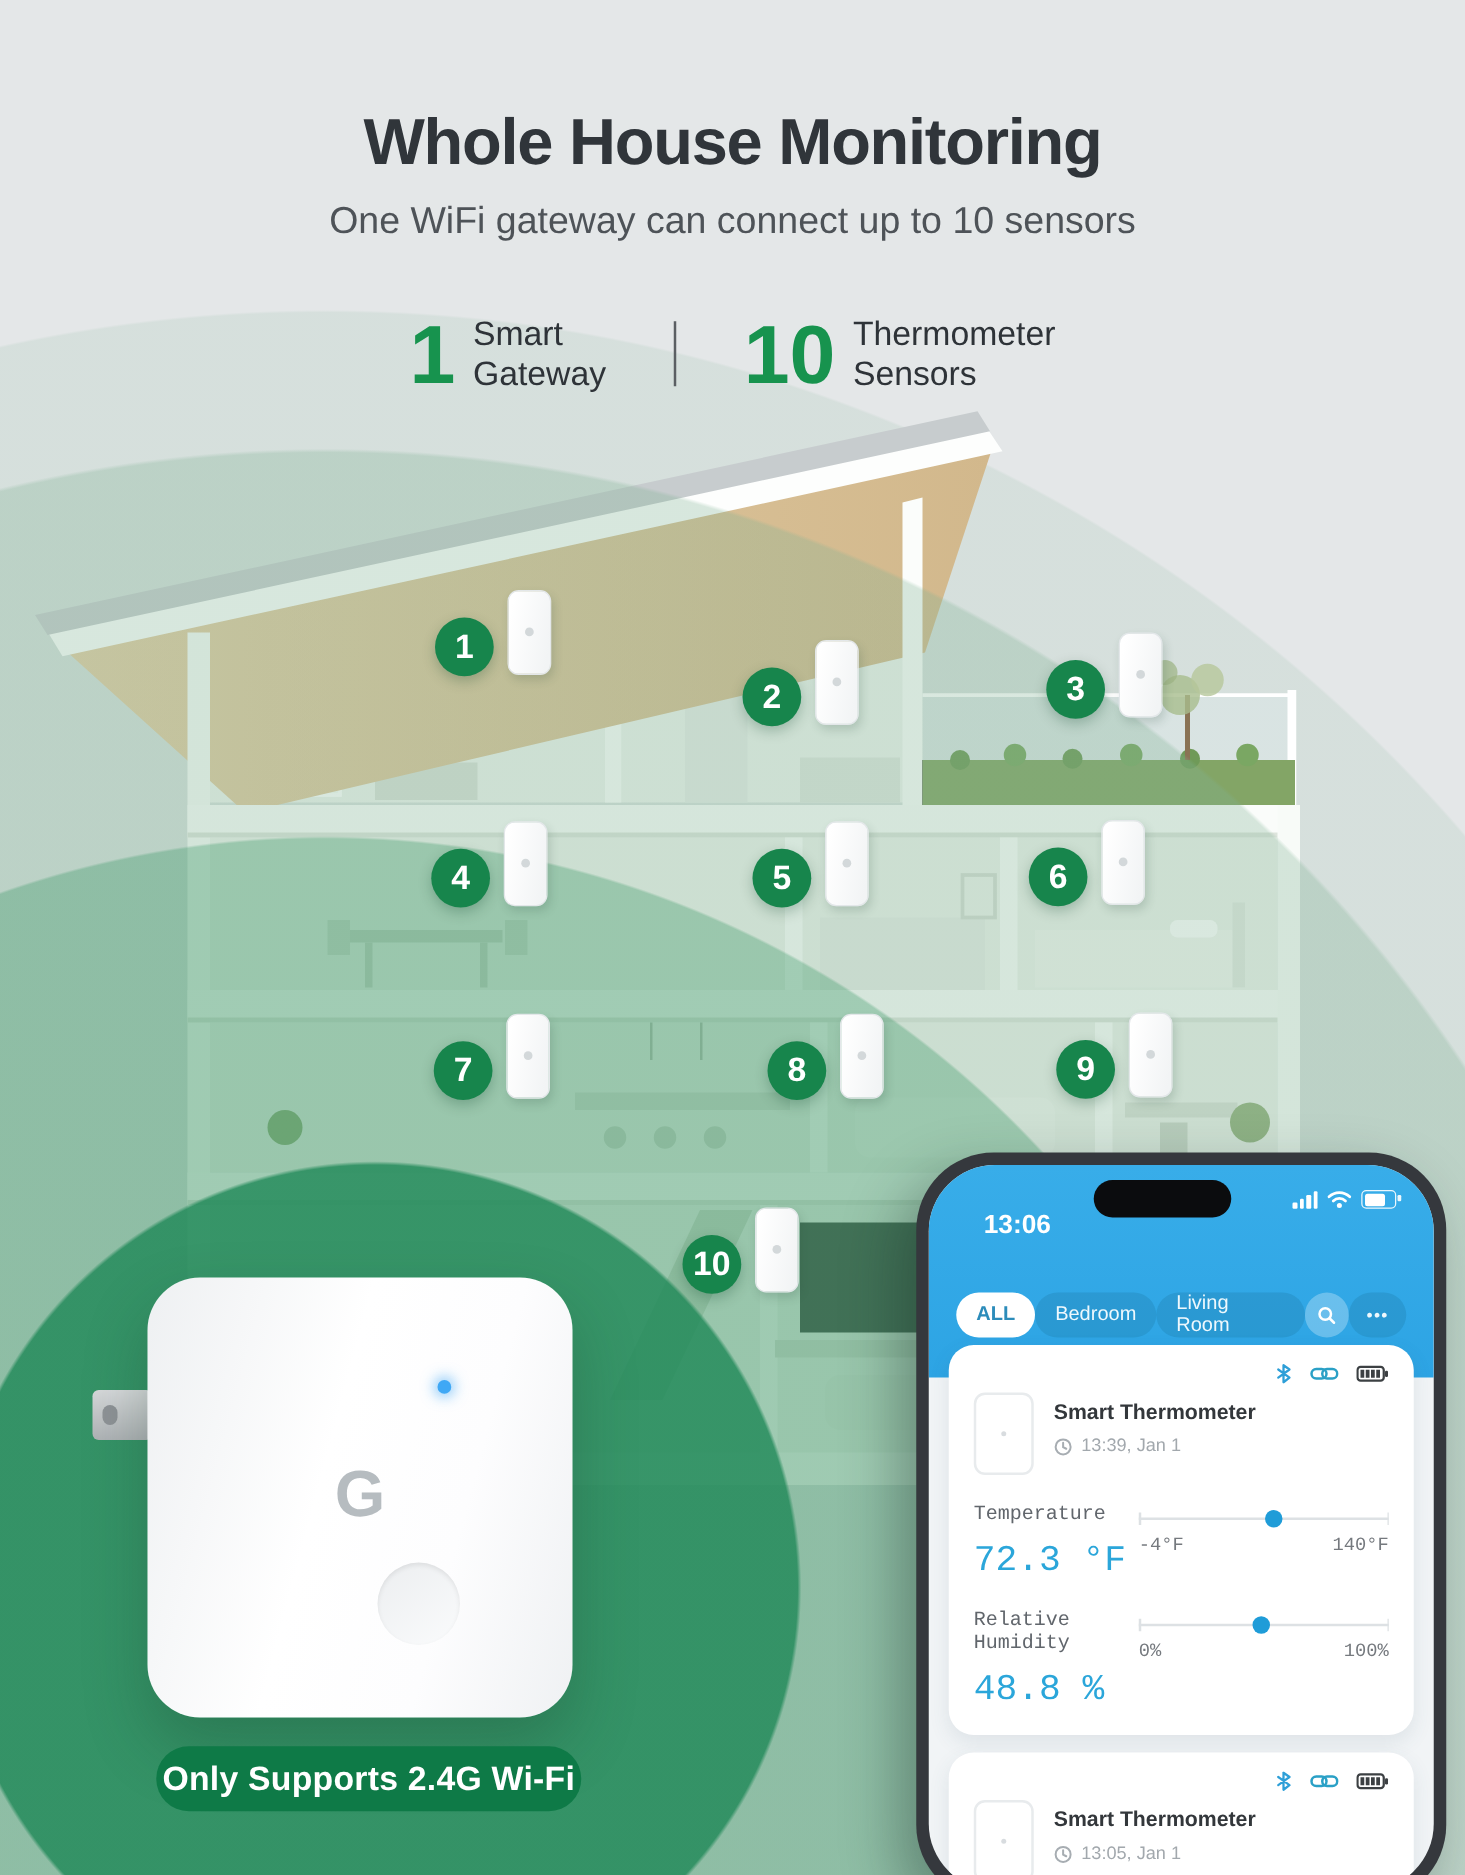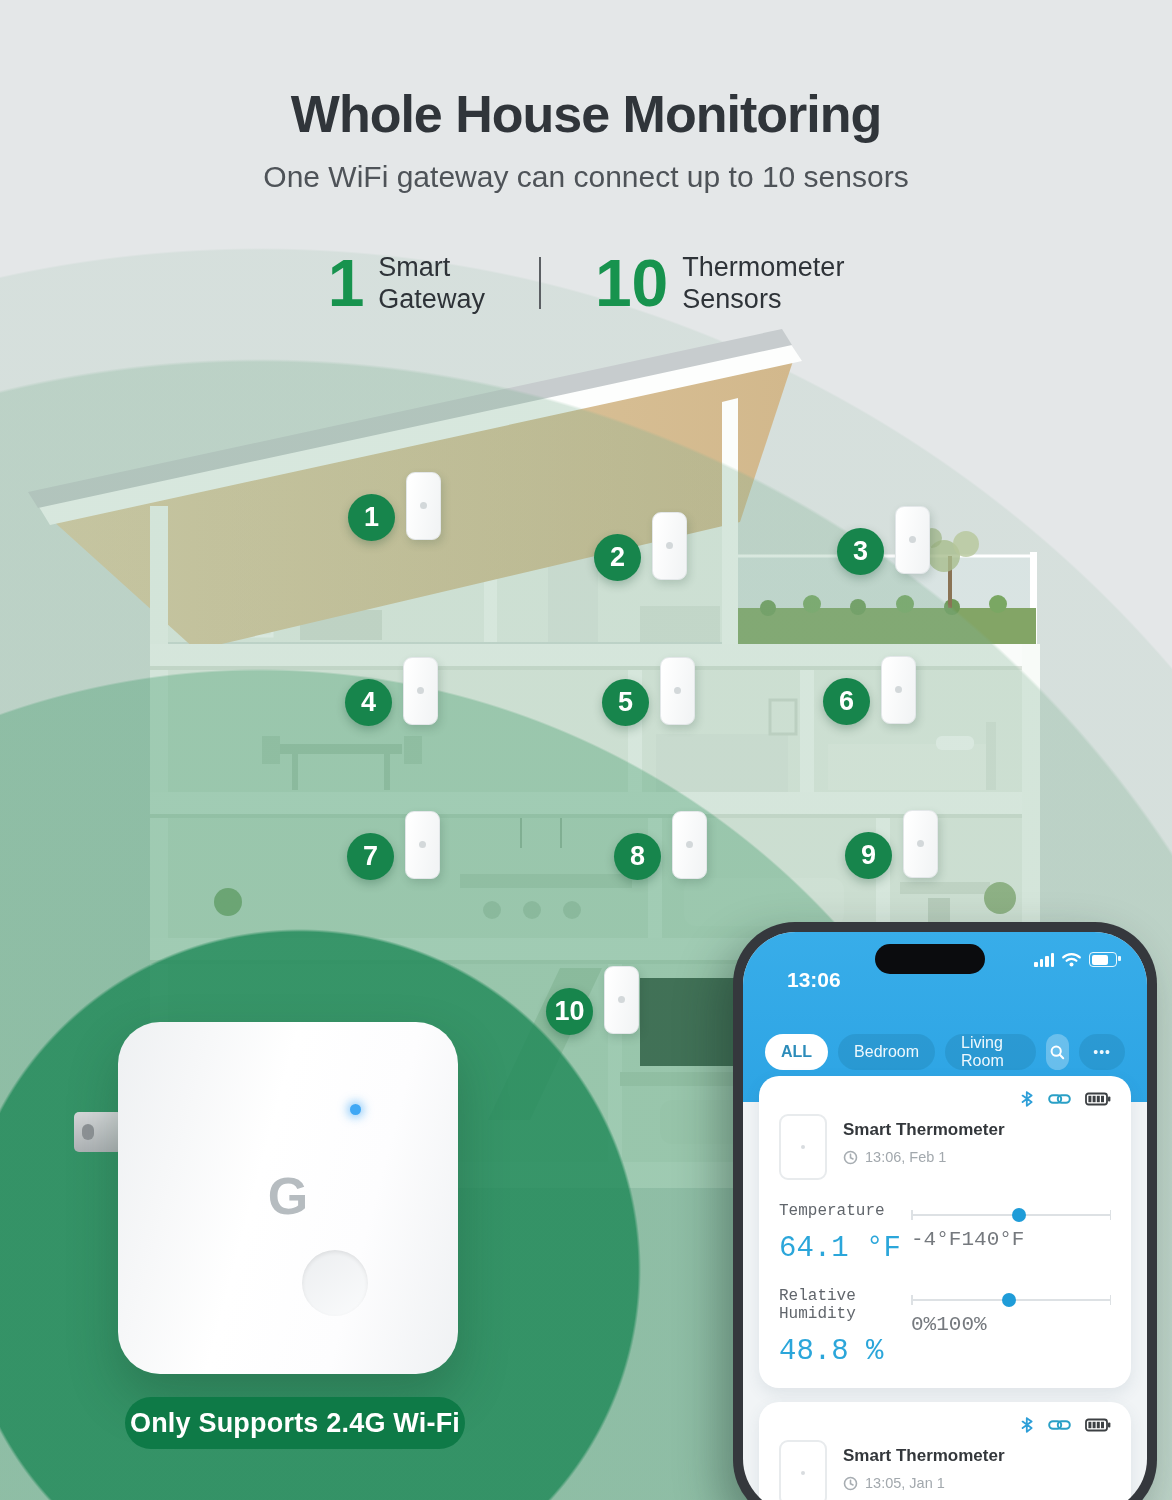--- a/index.html
+++ b/index.html
@@ -74,21 +74,21 @@
   .bars{display:flex;align-items:flex-end;gap:2px;}
   .bars i{display:block;width:3.5px;background:#fff;border-radius:1px;}
   .battery{position:relative;width:26px;height:13px;border:1.5px solid rgba(255,255,255,0.9);border-radius:4px;}
   .battery::before{content:"";position:absolute;left:1.5px;top:1.5px;bottom:1.5px;width:16px;background:#fff;border-radius:2px;}
   .battery::after{content:"";position:absolute;right:-4.5px;top:3px;width:2.5px;height:5px;background:rgba(255,255,255,0.9);border-radius:1px;}
   .nav{position:absolute;left:30px;top:58px;right:26px;display:flex;align-items:center;color:#fff;}
   .nav .n-item{font-size:18px;color:rgba(255,255,255,0.85);margin-right:22px;}
   .nav .n-item.active{font-size:21px;font-weight:700;color:#fff;}
   .nav .spacer{flex:1;}
   .nav .plus{font-size:30px;font-weight:400;margin-left:20px;line-height:1;}
-  .chips{position:absolute;left:22px;top:102px;right:22px;display:flex;align-items:flex-end;gap:10px;}
+  .chips{position:absolute;left:22px;top:102px;right:22px;display:flex;align-items:flex-end;}
   .chip{height:36px;border-radius:18px;display:flex;align-items:center;justify-content:center;
     padding:0 16px;font-size:16px;color:#eef8fd;background:rgba(18,92,130,0.18);}
   .chip.sel{background:#fff;color:#2c8cba;font-weight:700;}
   .chip.iconchip{width:36px;padding:0;background:rgba(255,255,255,0.28);}
   .chip.more{padding:0 14px;font-size:14px;letter-spacing:1px;}
   .cards{position:absolute;left:16px;top:144px;width:372px;}
   .card{background:#fff;border-radius:20px;box-shadow:0 6px 16px rgba(60,90,110,0.10);
     padding:12px 20px 20px 20px;margin-bottom:14px;position:relative;}
   .c-icons{display:flex;justify-content:flex-end;align-items:center;gap:14px;height:22px;}
   .dev-row{display:flex;gap:16px;margin-top:4px;}
@@ -98,21 +98,21 @@
   .dev-time{display:flex;align-items:center;gap:7px;margin-top:9px;font-size:14.5px;color:#a2a8ad;}
   .metric{display:flex;margin-top:22px;font-family:Liberation Mono, monospace;}
   .m-left{width:124px;flex:none;}
   .m-label{font-size:16px;color:#61666c;}
   .m-value{font-size:29px;color:#2ba6da;margin-top:12px;}
   .m-slider{flex:1;margin-left:8px;padding-top:12px;}
   .track{position:relative;height:2px;background:#dde1e4;}
   .track::before,.track::after{content:"";position:absolute;top:-4px;width:1.5px;height:10px;background:#dde1e4;}
   .track::before{left:0;} .track::after{right:0;}
   .dot{position:absolute;top:-6px;width:14px;height:14px;margin-left:-7px;border-radius:50%;background:#1f9cd8;}
-  .range{display:flex;margin-top:12px;font-size:21px;color:#75797e;}
+  .range{display:flex;justify-content:space-between;margin-top:12px;font-size:15px;color:#75797e;}
   .ic{display:block;}
 </style>
 </head>
 <body>
 
 <div class="page">
   <div class="bg-rings base"></div>
 
   <div class="hdr">
     <h1>Whole House Monitoring</h1>
@@ -333,28 +333,28 @@
           </div>
           <div class="dev-row">
             <div class="thumb"></div>
             <div>
               <div class="dev-name">Smart Thermometer</div>
               <div class="dev-time">
                 <svg class="ic" width="15" height="15" viewBox="0 0 15 15">
                   <circle cx="7.5" cy="7.5" r="6" fill="none" stroke="#a7adb2" stroke-width="1.6"></circle>
                   <path d="M7.5 4.2 L7.5 7.7 L10 9" fill="none" stroke="#a7adb2" stroke-width="1.6" stroke-linecap="round"></path>
                 </svg>
-                <span>13:06,  Feb 1</span>
+                <span>13:39,  Jan 1</span>
               </div>
             </div>
           </div>
           <div class="metric">
             <div class="m-left">
               <div class="m-label">Temperature</div>
-              <div class="m-value">64.1 °F</div>
+              <div class="m-value">72.3 °F</div>
             </div>
             <div class="m-slider">
               <div class="track">
                 <span class="dot" style="left: 54%;"></span>
               </div>
               <div class="range">
                 <span>-4°F</span>
                 <span>140°F</span>
               </div>
             </div>

